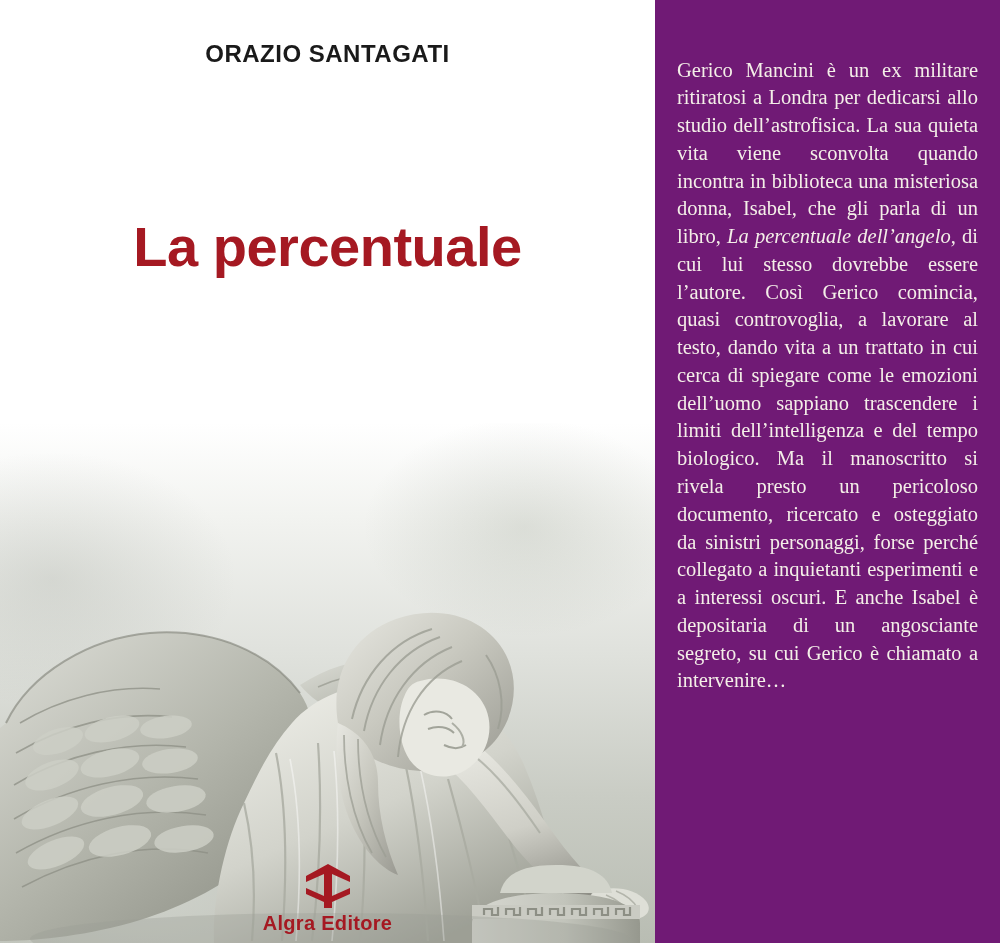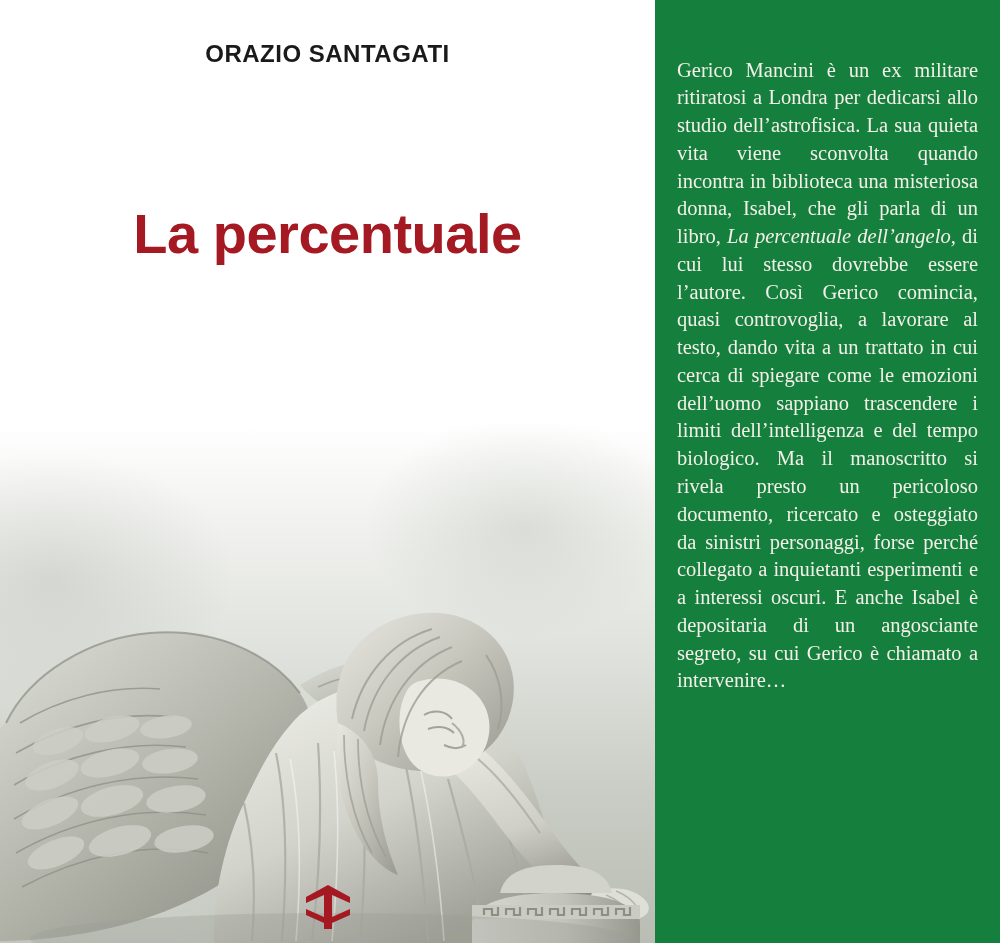--- a/index.html
+++ b/index.html
@@ -36,21 +36,21 @@
     width: 655px;
     text-align: center;
     font-family: "Liberation Sans", sans-serif;
     font-weight: bold;
     font-size: 24px;
     letter-spacing: 0.5px;
     color: #1a1a1a;
   }
   .title {
     position: absolute;
-    top: 202px;
+    top: 215px;
     left: 0;
     width: 655px;
     text-align: center;
     font-family: "Liberation Sans", sans-serif;
     font-weight: bold;
     font-size: 56px;
     line-height: 1.15;
     color: #a51922;
     letter-spacing: -0.5px;
   }
@@ -109,21 +109,21 @@
     color: #a51922;
     letter-spacing: 0.3px;
     margin-top: -2px;
   }
 
   
   .back {
     position: relative;
     width: 345px;
     height: 943px;
-    background: #15803d;
+    background: #701a75;
     box-sizing: border-box;
     padding: 36px 22px 30px 22px;
   }
   .blurb {
     font-family: "Liberation Serif", serif;
     font-size: 20.5px;
     line-height: 1.355;
     color: #f4efe8;
     text-align: justify;
     text-justify: inter-word;
@@ -305,20 +305,21 @@
     </div>
 
     <div class="logo-block">
       <span class="logo-mark">
         <svg viewBox="0 0 52 48" width="52" height="48">
           <path d="M26 2 L48 14 L48 20 L30 12 L30 46 L22 46 L22 12 L4 20 L4 14 Z" fill="#a51922"></path>
           <path d="M4 26 L22 34 L22 40 L4 32 Z" fill="#a51922"></path>
           <path d="M48 26 L30 34 L30 40 L48 32 Z" fill="#a51922"></path>
         </svg>
       </span>
+      <div class="logo-text">Algra Editore</div>
     </div>
 
   </div>
 
   <div class="back">
     <p class="blurb">
       <span>Gerico Mancini è un ex militare ritiratosi a Londra per dedicarsi allo studio dell’astrofisica. La sua quieta vita viene sconvolta quando incontra in biblioteca una misteriosa donna, Isabel, che gli parla di un libro, </span><em>La percentuale dell’angelo</em><span>, di cui lui stesso dovrebbe essere l’autore. Così Gerico comincia, quasi controvoglia, a lavorare al testo, dando vita a un trattato in cui cerca di spiegare come le emozioni dell’uomo sappiano trascendere i limiti dell’intelligenza e del tempo biologico. Ma il manoscritto si rivela presto un pericoloso documento, ricercato e osteggiato da sinistri personaggi, forse perché collegato a inquietanti esperimenti e a interessi oscuri. E anche Isabel è depositaria di un angosciante segreto, su cui Gerico è chiamato a intervenire…</span>
     </p>
   </div>
 

